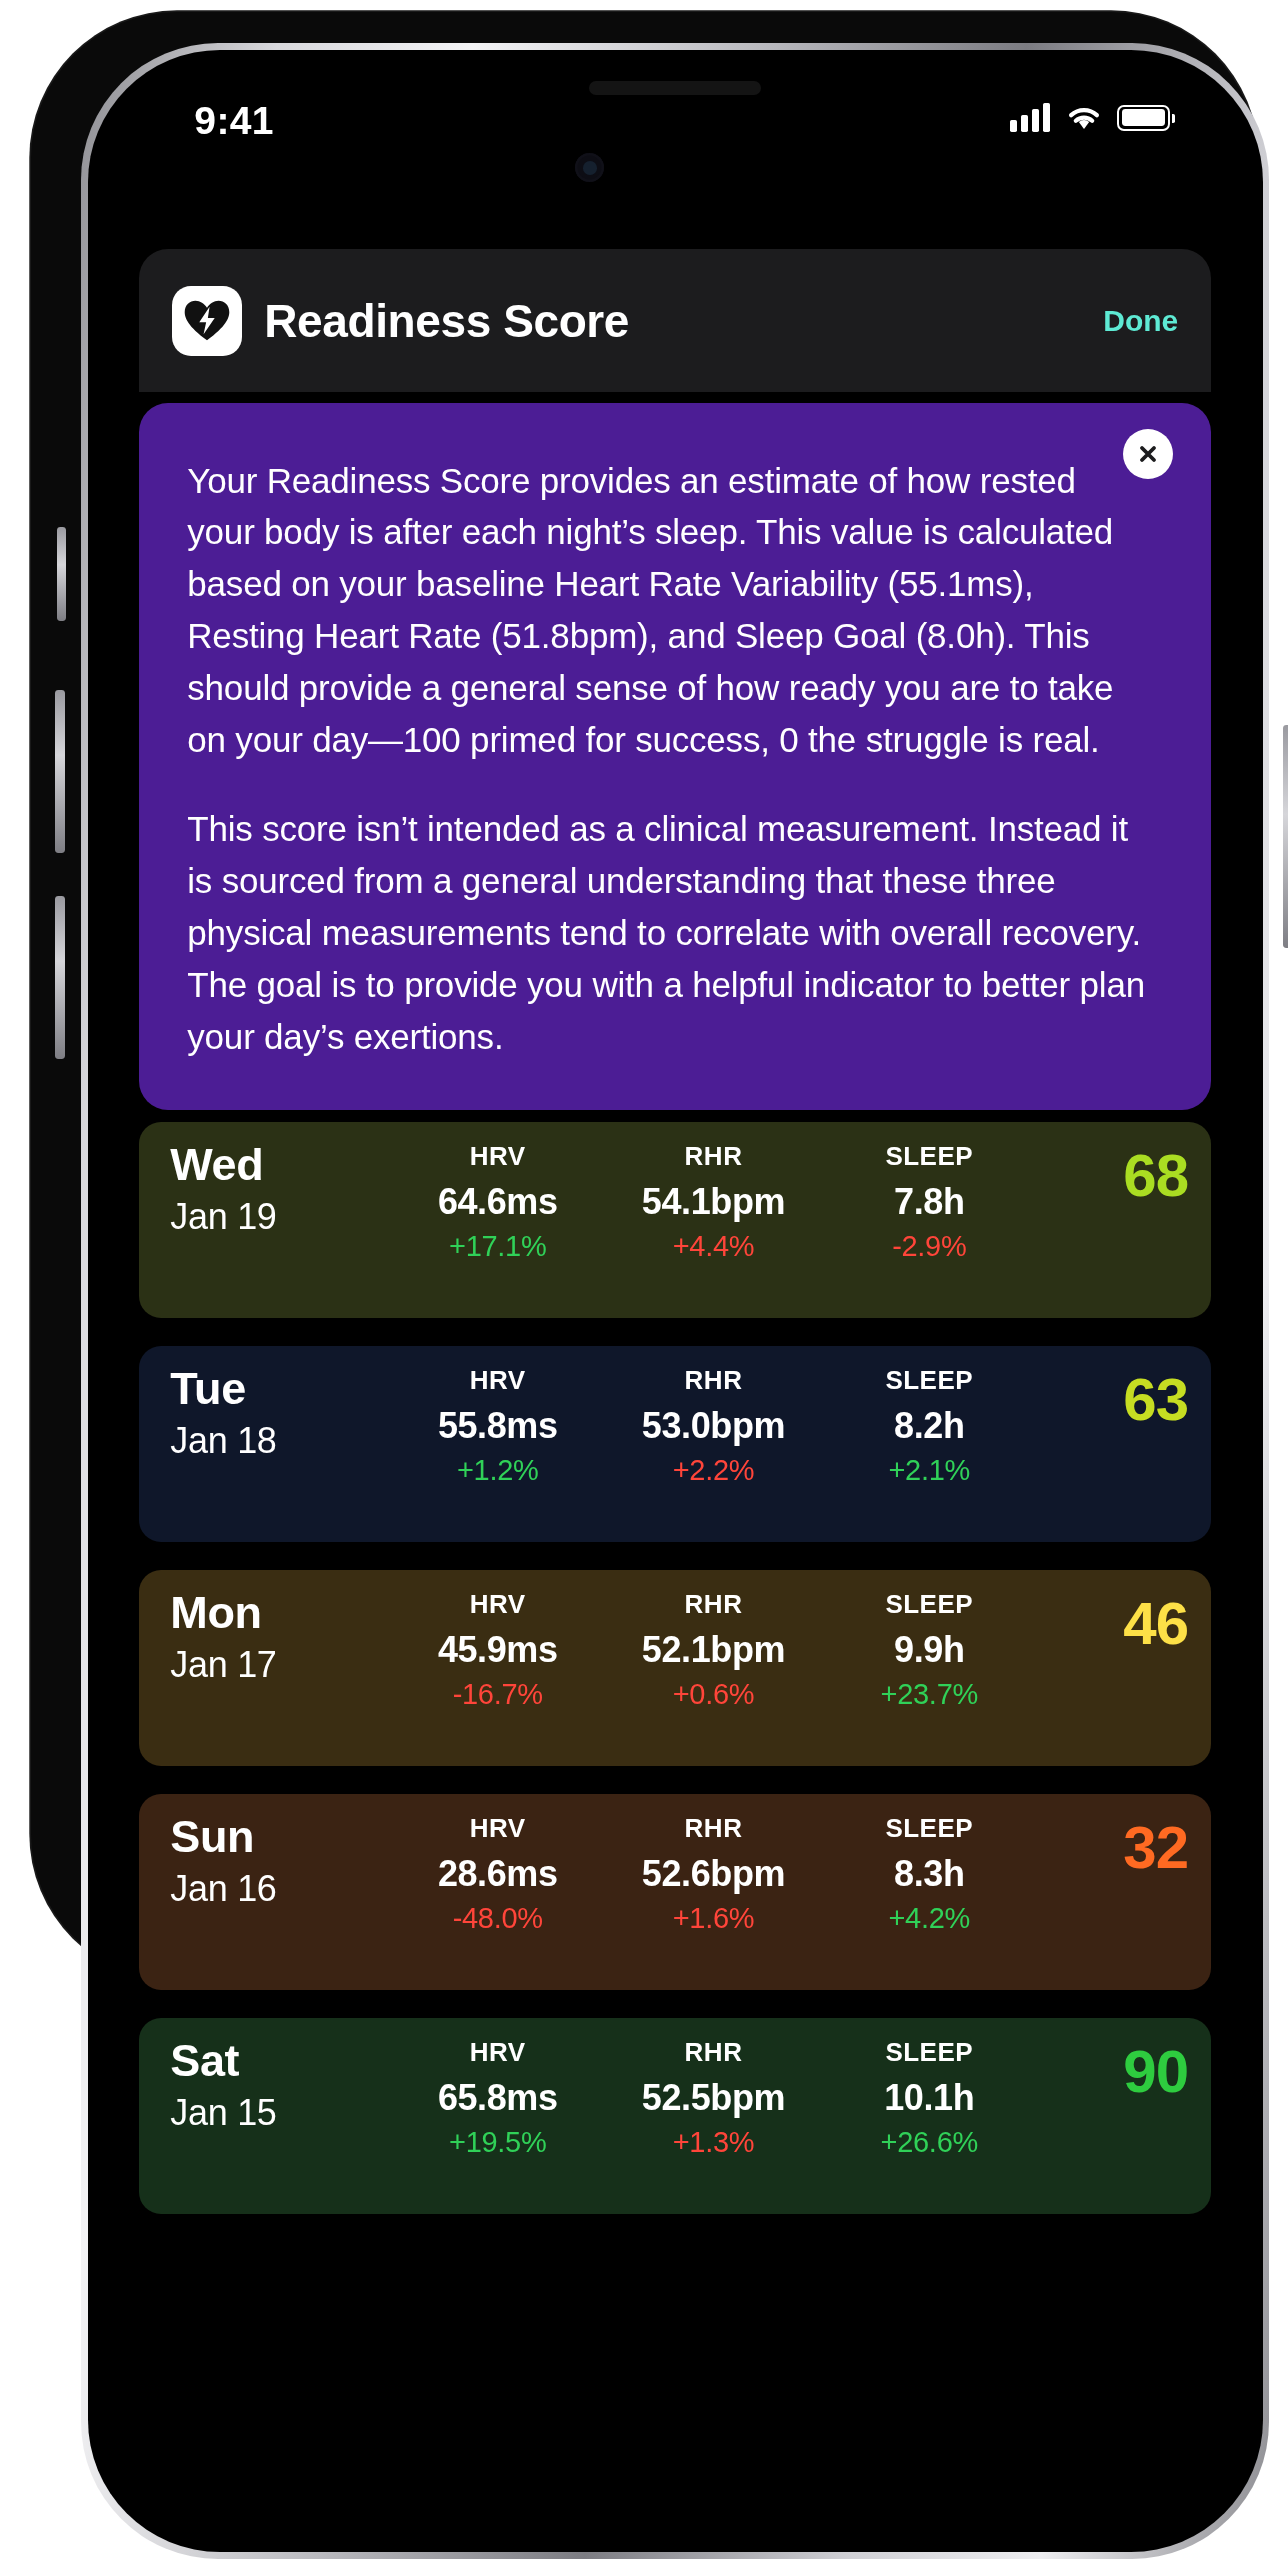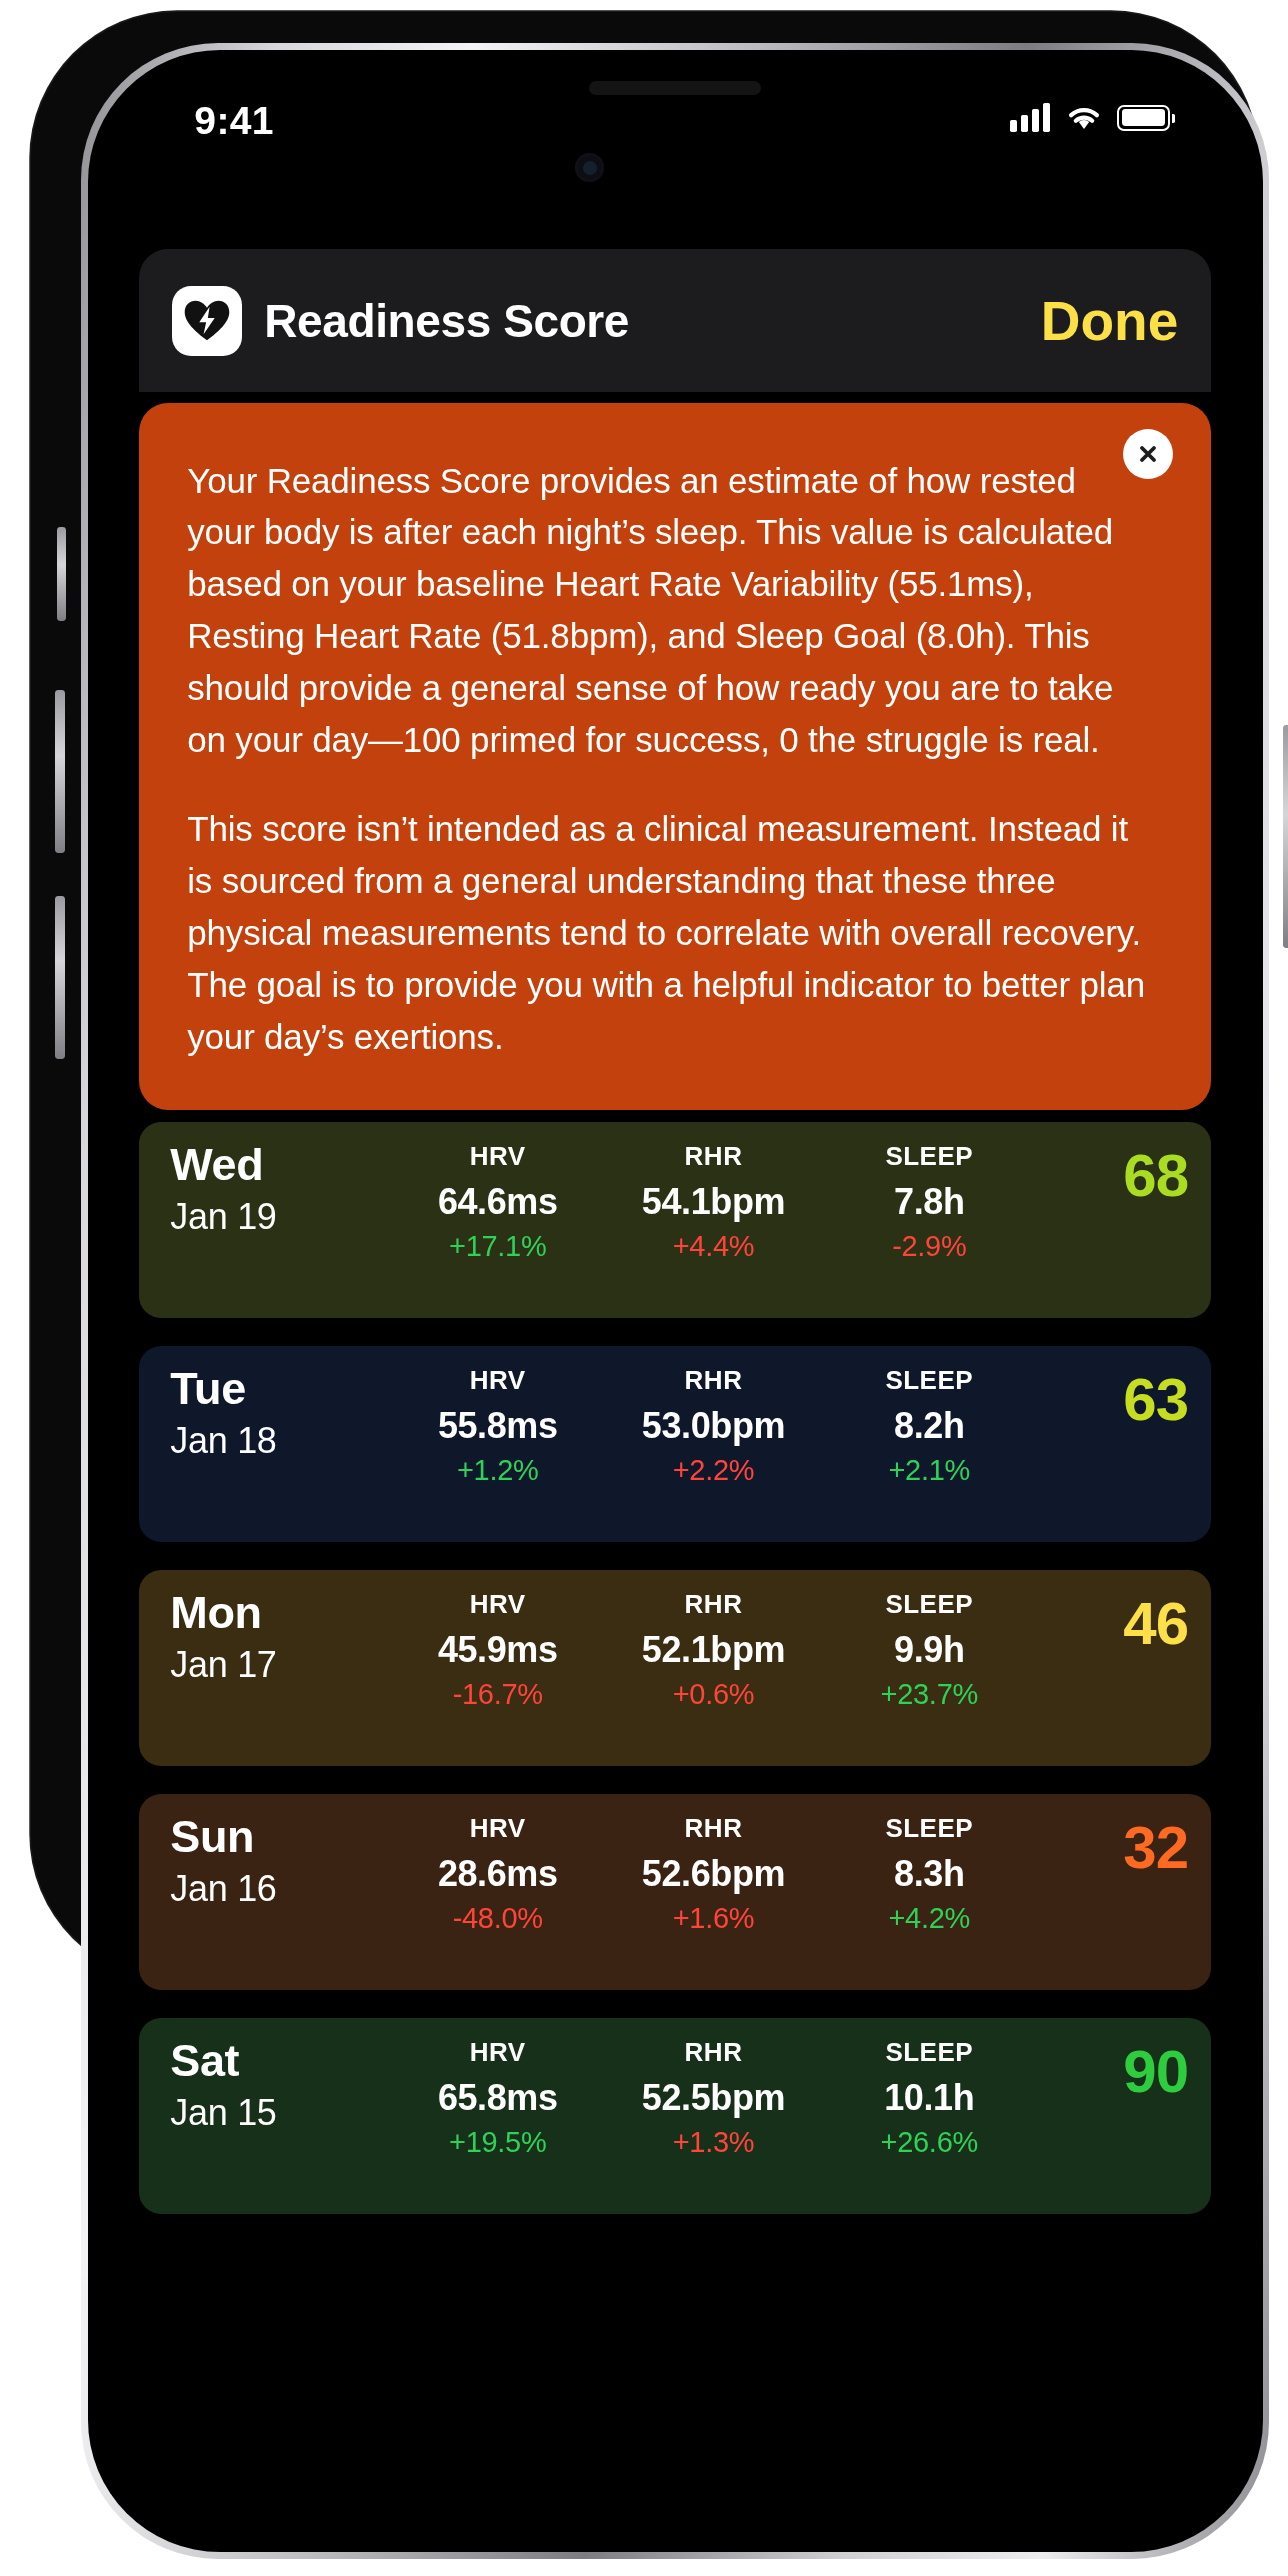--- a/index.html
+++ b/index.html
@@ -199,29 +199,29 @@
   }
   .nav-title {
     color: #ffffff;
     font-size: 46px;
     font-weight: bold;
     margin-left: 22px;
     letter-spacing: -0.4px;
   }
   .nav-done {
     margin-left: auto;
-    color: #fde047;
-    font-size: 55px;
+    color: #5eead4;
+    font-size: 30px;
     font-weight: bold;
     text-align: center;
   }
 
   .info-card {
     position: relative;
-    background: #c2410c;
+    background: #4c1d95;
     border-radius: 29px;
     margin-top: 10.3px;
     padding: 52px 64px 48px 48px;
     box-sizing: border-box;
   }
   .close-btn {
     position: absolute;
     right: 38px;
     top: 26px;
     width: 50px; height: 50px;

